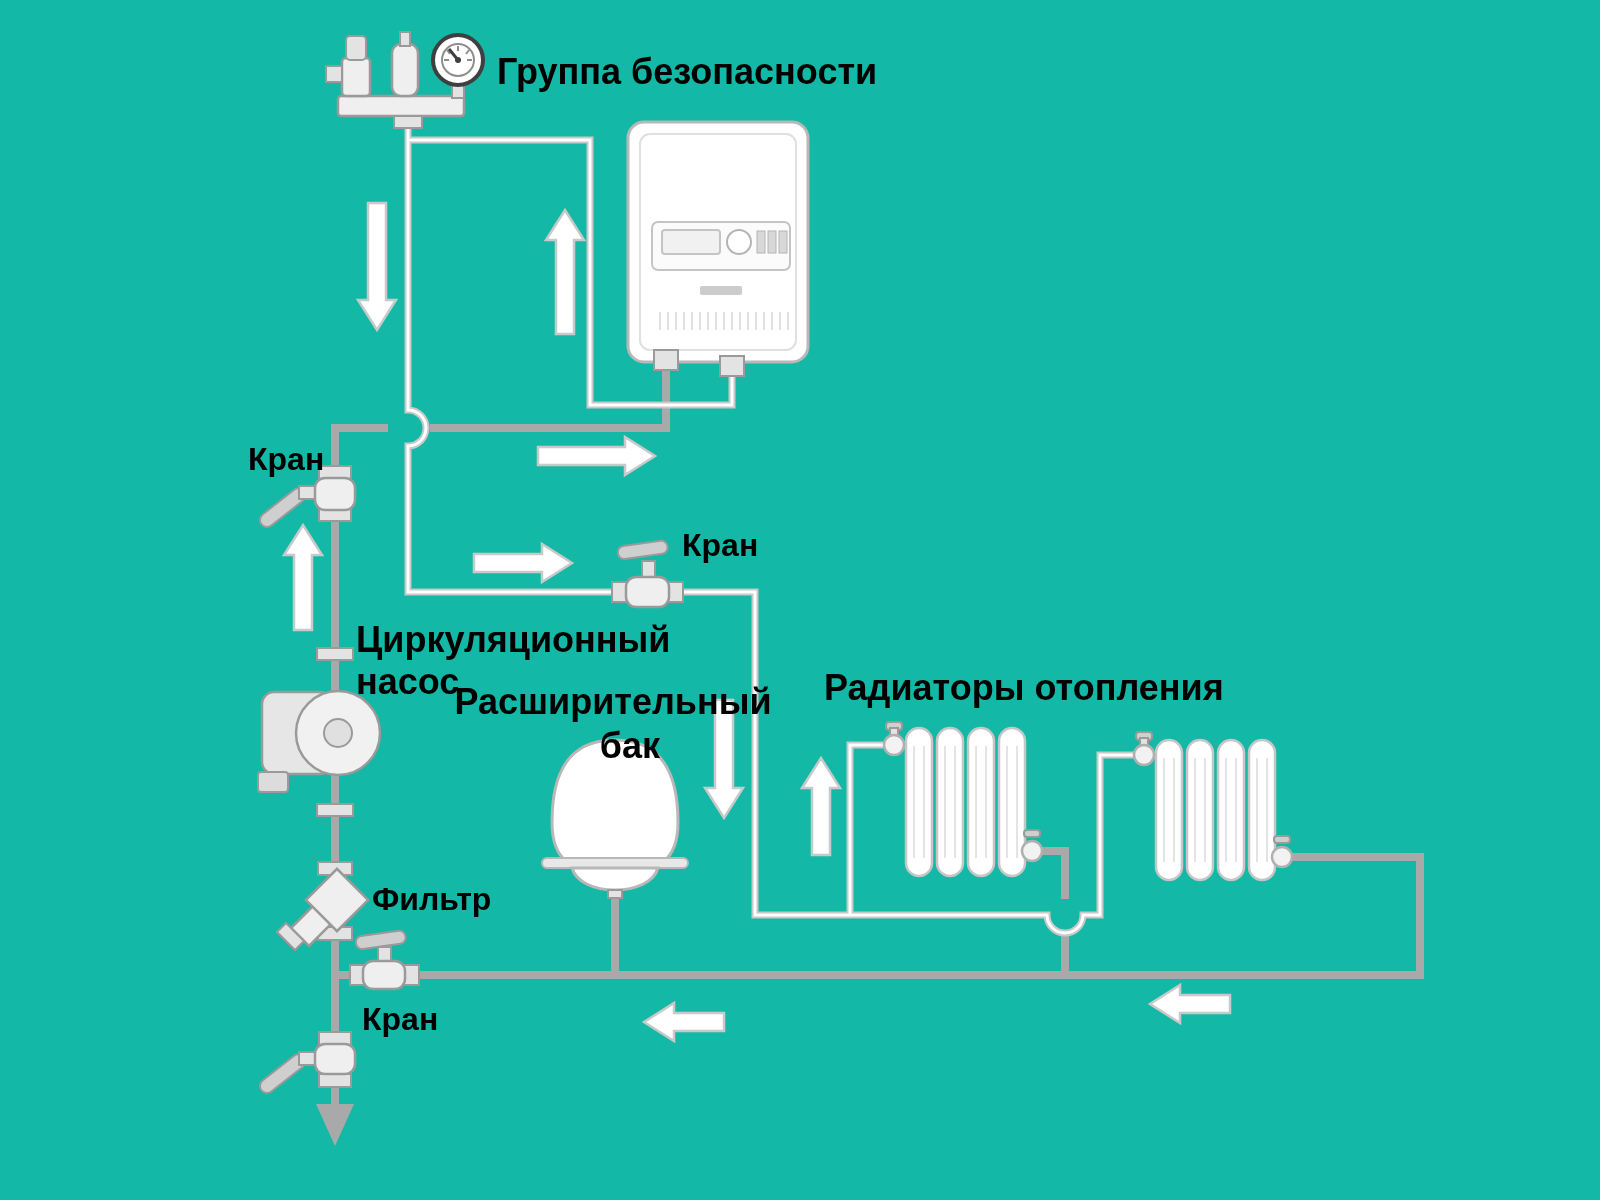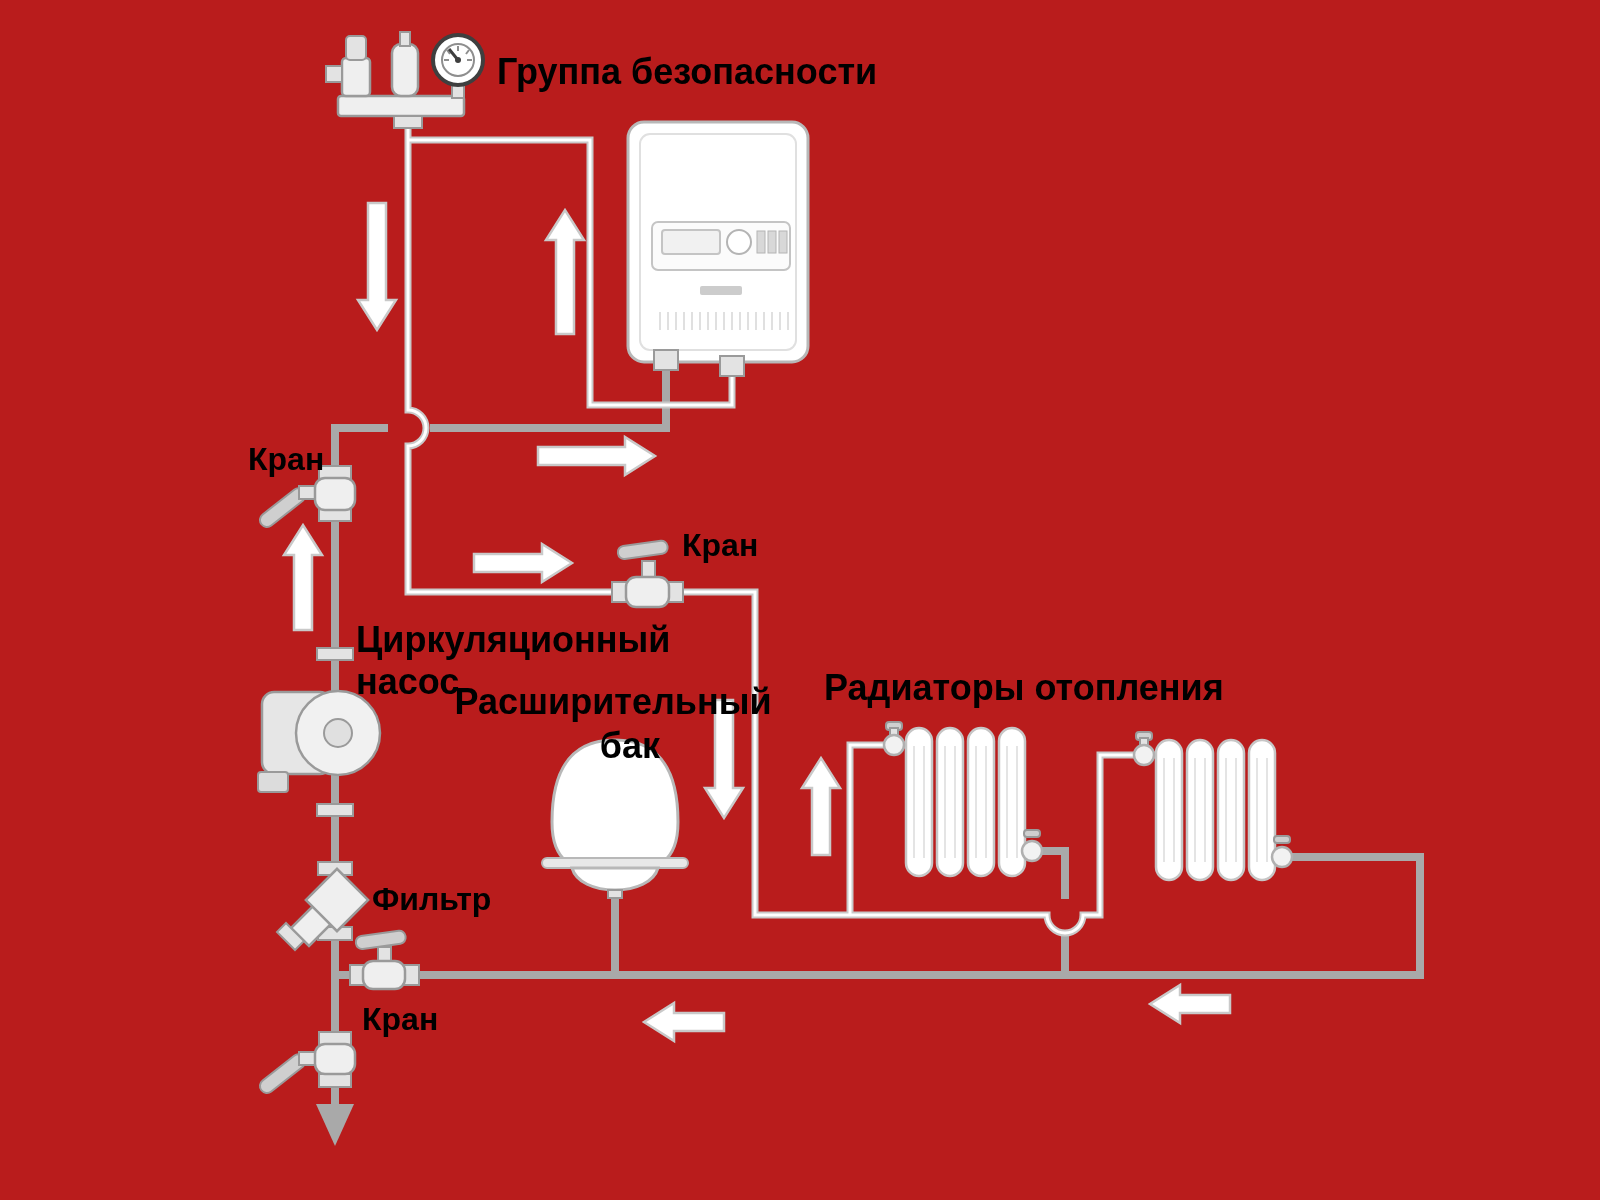--- a/index.html
+++ b/index.html
@@ -1,16 +1,16 @@
 <!DOCTYPE html>
 <html><head>
 <meta charset="utf-8">
 <style>
   html,body{margin:0;padding:0;background:#ffffff;width:1600px;height:1200px;overflow:hidden;}
-  .canvas{position:relative;width:1600px;height:1200px;background:#b91c1c;}
+  .canvas{position:relative;width:1600px;height:1200px;background:#14b8a6;}
   .lbl{font-family:"Liberation Sans",sans-serif;font-weight:bold;fill:#000;}
   .fs36{font-size:36px;}
   .fs32{font-size:32px;}
   .pipe-dark{fill:none;stroke:#a9a9a9;stroke-width:8;}
   .pipe-case{fill:none;stroke:#c9c9c9;stroke-width:7;}
   .pipe-core{fill:none;stroke:#ffffff;stroke-width:3;}
   .comp{fill:#efefef;stroke:#9a9a9a;stroke-width:2.5;}
   .comp-light{fill:#f2f2f2;stroke:#b0b0b0;stroke-width:2.5;}
   .lever{fill:#cfcfcf;stroke:#9a9a9a;stroke-width:2;}
   .nut{fill:#e3e3e3;stroke:#9a9a9a;stroke-width:2;}

